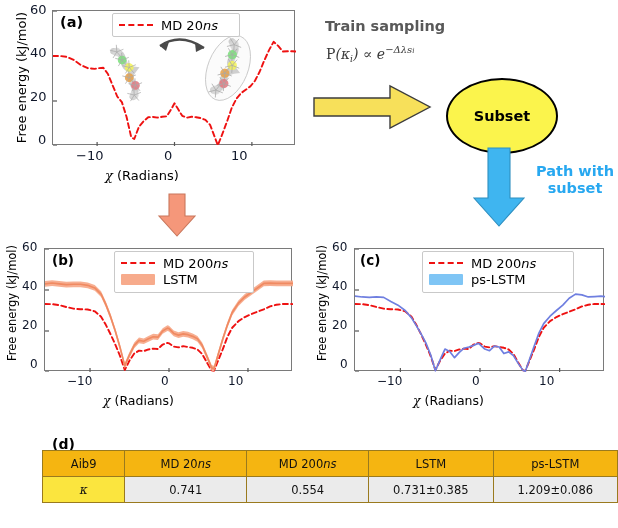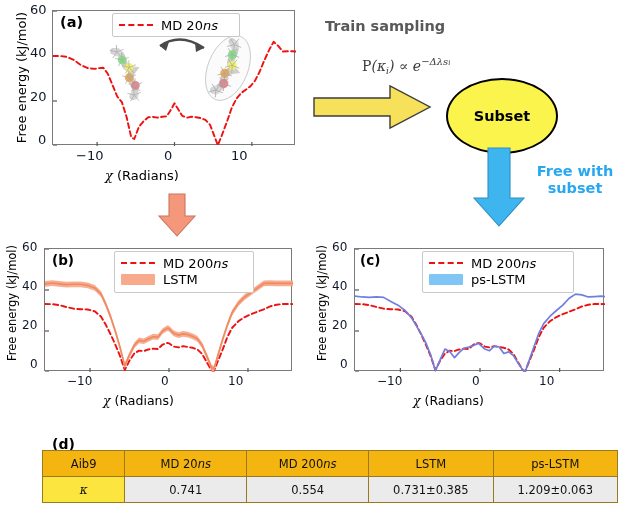--- a/index.html
+++ b/index.html
@@ -185,39 +185,39 @@
 
     <div class="xlabel" style="left:105px;top:168px;">
       <i style="font-family:'DejaVu Serif',serif;">χ</i><span> (Radians)</span>
     </div>
   </div>
 
   <div class="panel" style="left:300px;top:0;width:318px;height:230px;">
 
     <div class="flowtitle" style="left:25px;top:18px;">Train sampling</div>
 
-    <div class="eq" style="left:26px;top:56px;margin-left:36px;">
+    <div class="eq" style="left:26px;top:44px;">
       <span class="up">P</span>(<span>κ</span><sub>i</sub>) <span class="up">∝</span>
       <span>e</span><sup>−Δλs<span style="font-size:7px;">i</span></sup>
     </div>
 
     <svg style="position:absolute;left:12px;top:82px;" width="135" height="50">
       <polygon points="2,16 78,16 78,4 118,25 78,46 78,34 2,34" fill="#f7e05a" stroke="#3c3c3c" stroke-width="1.4"></polygon>
     </svg>
 
     <div class="ellipse" style="left:146px;top:78px;width:108px;height:72px;">
       <span>Subset</span>
     </div>
 
     <svg style="position:absolute;left:168px;top:146px;" width="66" height="84">
       <polygon points="20,2 42,2 42,52 56,52 31,80 6,52 20,52" fill="#3fb5f0" stroke="#2e8fc0" stroke-width="1.1"></polygon>
     </svg>
 
     <div class="trainlbl" style="left:232px;top:163px;width:86px;">
-      <div>Free with</div>
+      <div>Path with</div>
       <div>subset</div>
     </div>
   </div>
 
   <svg style="position:absolute;left:156px;top:192px;" width="42" height="46">
     <polygon points="13,2 29,2 29,24 39,24 21,44 3,24 13,24" fill="#f5977a" stroke="#c9775c" stroke-width="1.1"></polygon>
   </svg>
 
   <div class="panel" style="left:0;top:238px;width:308px;height:196px;">
 
@@ -327,20 +327,20 @@
               <td class="hdr" style="width: 120px;">LSTM</td>
               <td class="hdr" style="width: 120px;">ps-LSTM</td>
             </tr>
         </thead>
         <tbody id="tbody-rows">
             <tr>
               <td class="kcell">κ</td>
               <td class="val">0.741</td>
               <td class="val">0.554</td>
               <td class="val">0.731±0.385</td>
-              <td class="val">1.209±0.063</td>
+              <td class="val">1.209±0.086</td>
             </tr>
           </tbody>
       </table>
     </div>
   </div>
 
 </div>
 
 </body></html>

